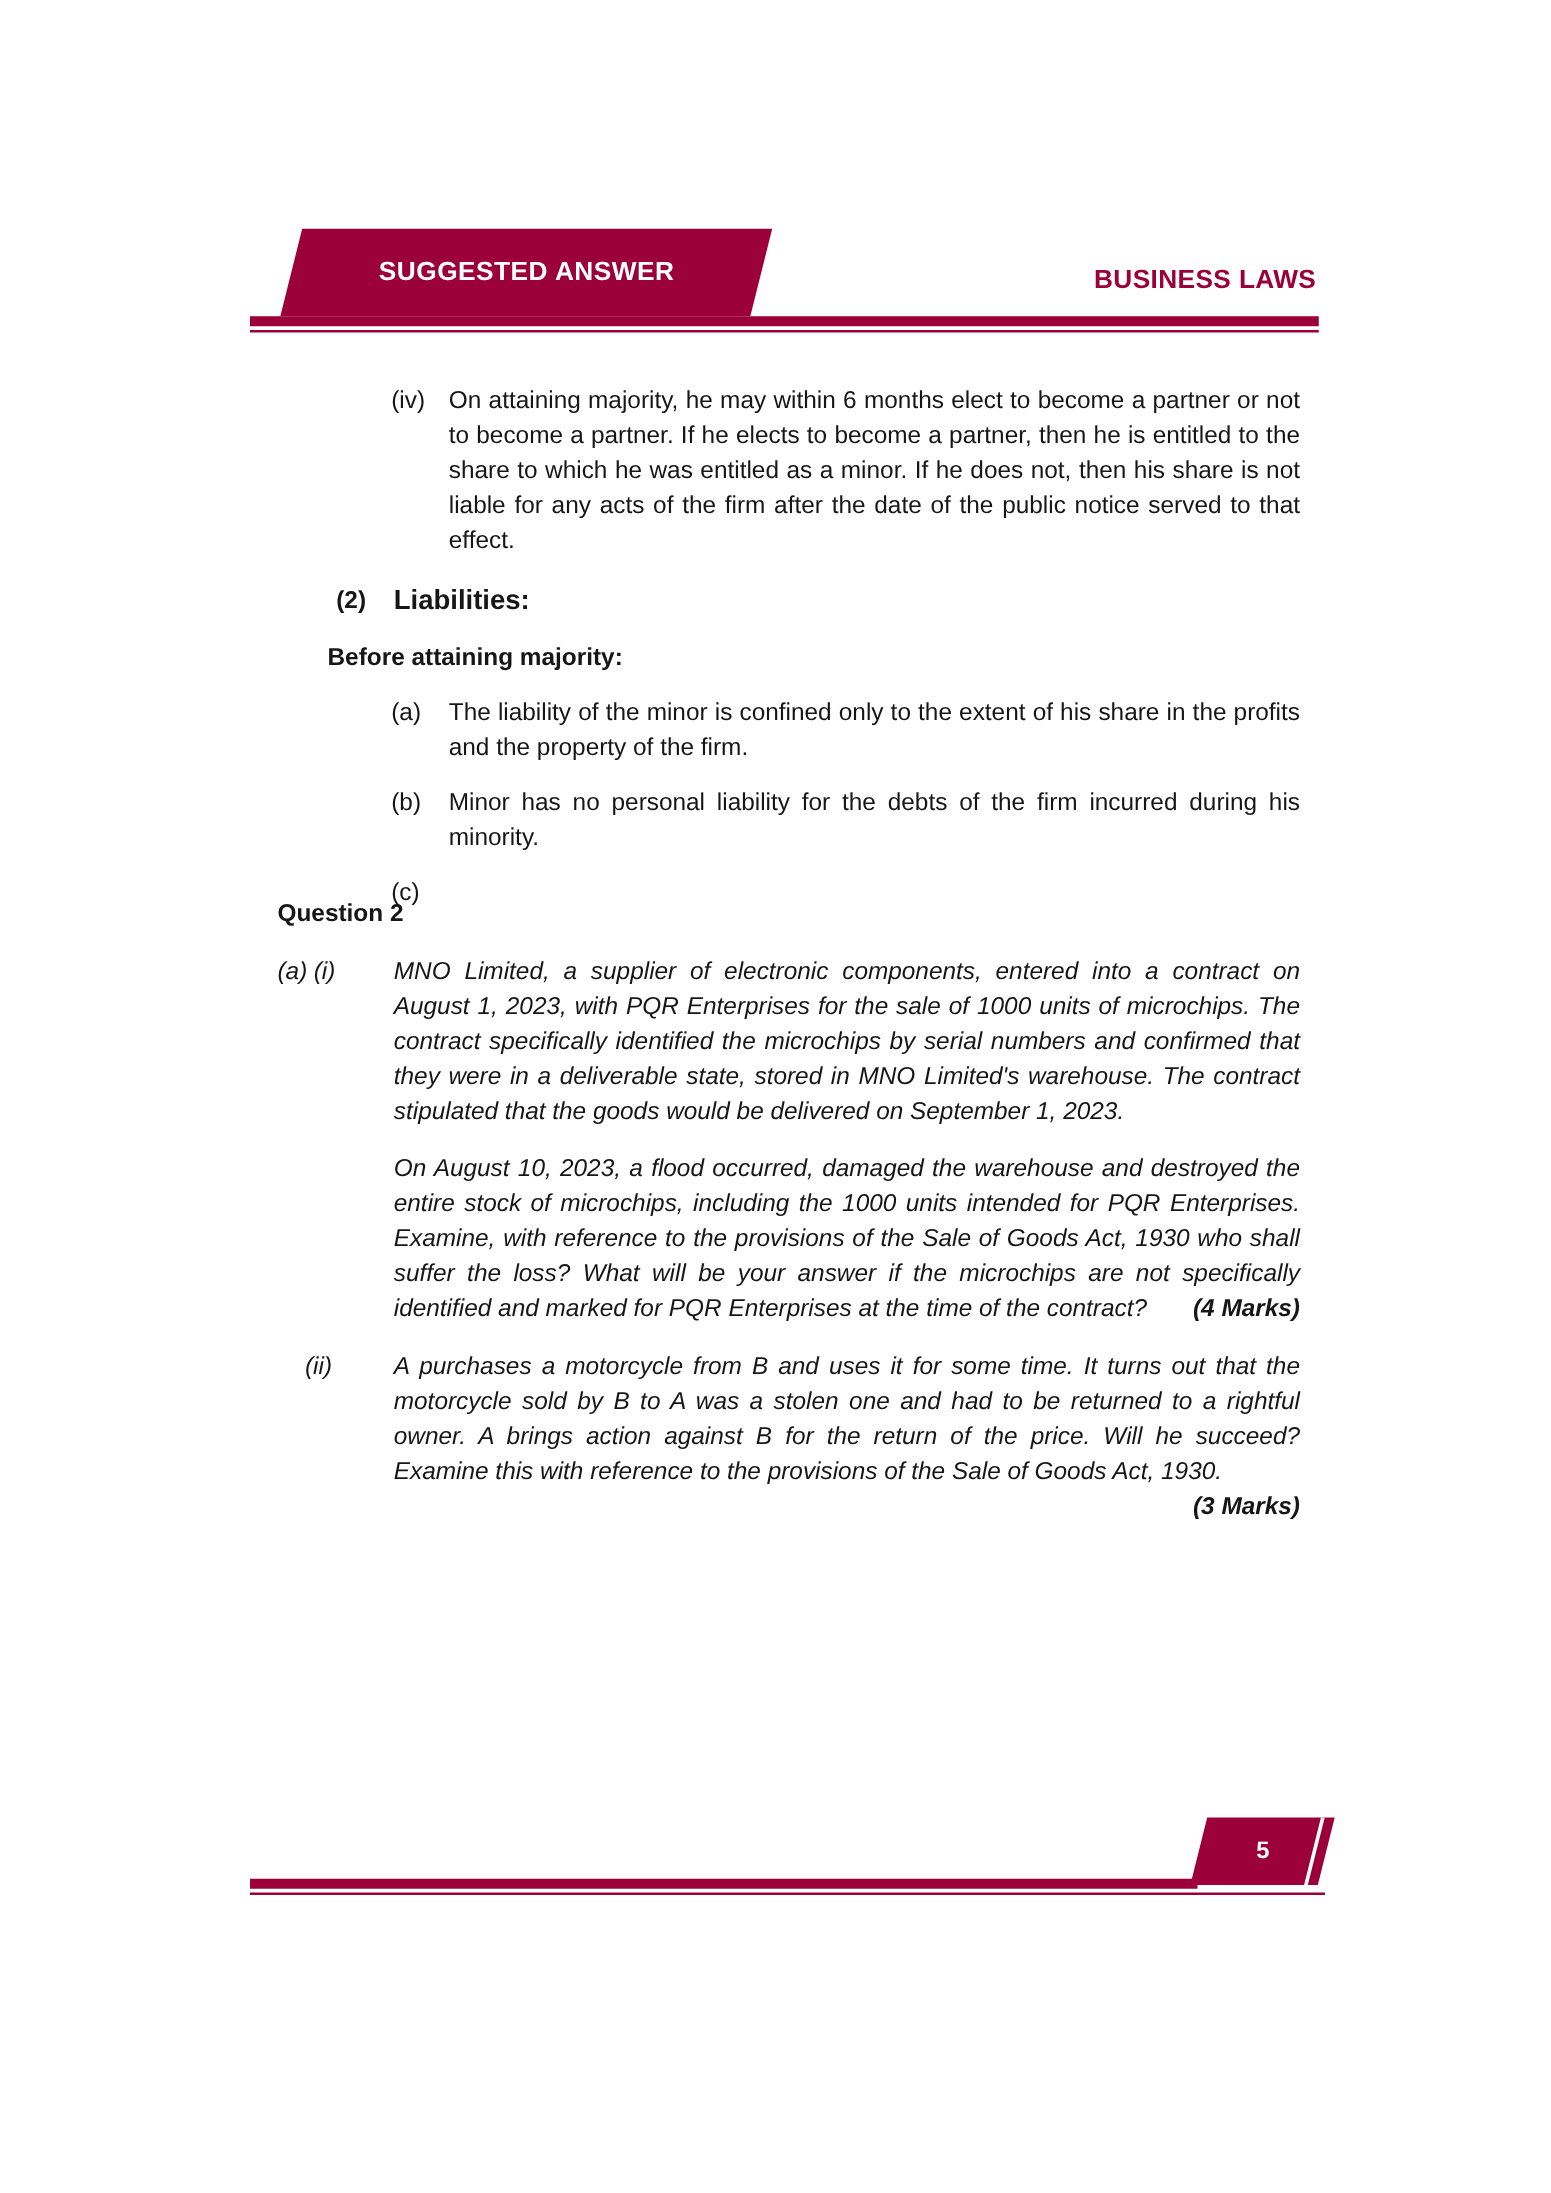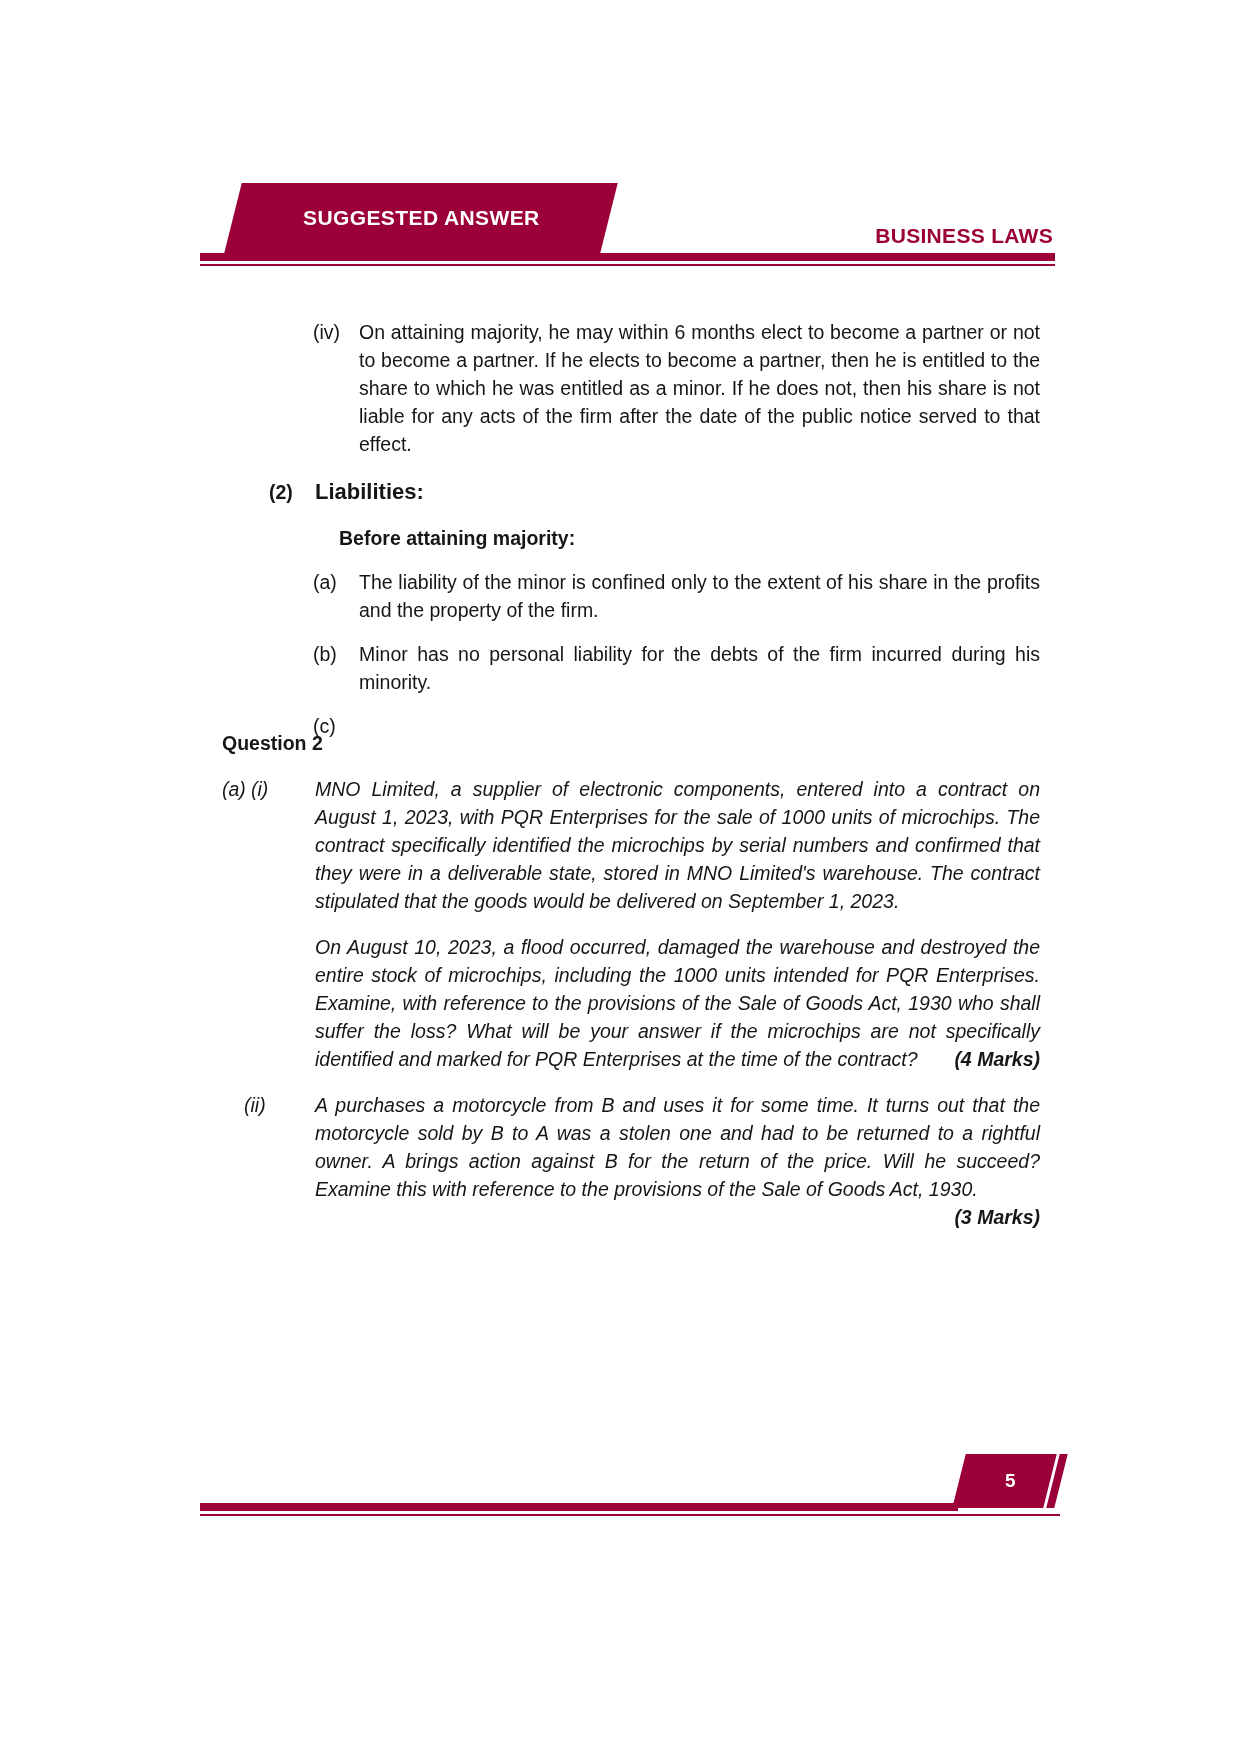--- a/index.html
+++ b/index.html
@@ -27,46 +27,46 @@
   .banner .banner-text {
     transform: skewX(14deg);
     color: #ffffff;
     font-weight: bold;
     font-size: 21px;
     letter-spacing: 0.4px;
     white-space: nowrap;
   }
   .subject {
     position: absolute;
-    right: 188px; top: 224px;
+    right: 188px; top: 212px;
     color: var(--accent);
     font-weight: bold;
     font-size: 21px;
     letter-spacing: 0.3px;
     white-space: nowrap;
   }
   .rule-thick { position: absolute; left: 200px; top: 253px; width: 855px; height: 8px;  background: var(--accent); }
   .rule-thin  { position: absolute; left: 200px; top: 264px; width: 855px; height: 2px;  background: var(--accent); }
 
   
   .content {
     position: absolute;
     left: 222px; top: 306px;
     width: 818px;
     font-size: 19.5px;
     line-height: 28px;
   }
   .content p { text-align: justify; }
   .li { position: relative; padding-left: 137px; margin-top: 16px; }
-  .li:first-child { margin-top: 12px; }
+  .li:first-child { margin-top: 0; }
   .li .li-label { position: absolute; left: 91px; top: 0; }
   .sec2 { position: relative; padding-left: 93px; margin-top: 20px; font-weight: bold; }
   .sec2 .sec2-label { position: absolute; left: 47px; top: 0; font-weight: bold; }
   .sec2 h3 { font-size: 22px; line-height: 28px; font-weight: bold; }
-  .subhead { margin-left: 117px; margin-top: 18px; font-size: 19.5px; line-height: 28px; font-weight: bold; }
+  .subhead { margin-left: 40px; margin-top: 18px; font-size: 19.5px; line-height: 28px; font-weight: bold; }
   .qhead { margin-top: 33px; font-size: 19.5px; line-height: 28px; font-weight: bold; }
   .qa { position: relative; padding-left: 93px; margin-top: 18px; font-style: italic; }
   .qa .lab-a  { position: absolute; left: 0;  top: 0; }
   .qa .lab-i  { position: absolute; left: 29px; top: 0; }
   .qa .lab-ii { position: absolute; left: 22px; top: 0; }
   .marks { float: right; font-weight: bold; font-style: italic; }
 
   
   .footer-bar  { position: absolute; left: 200px; top: 1503px; width: 758px; height: 8px; background: var(--accent); }
   .footer-thin { position: absolute; left: 200px; top: 1514px; width: 860px; height: 2px; background: var(--accent); }

